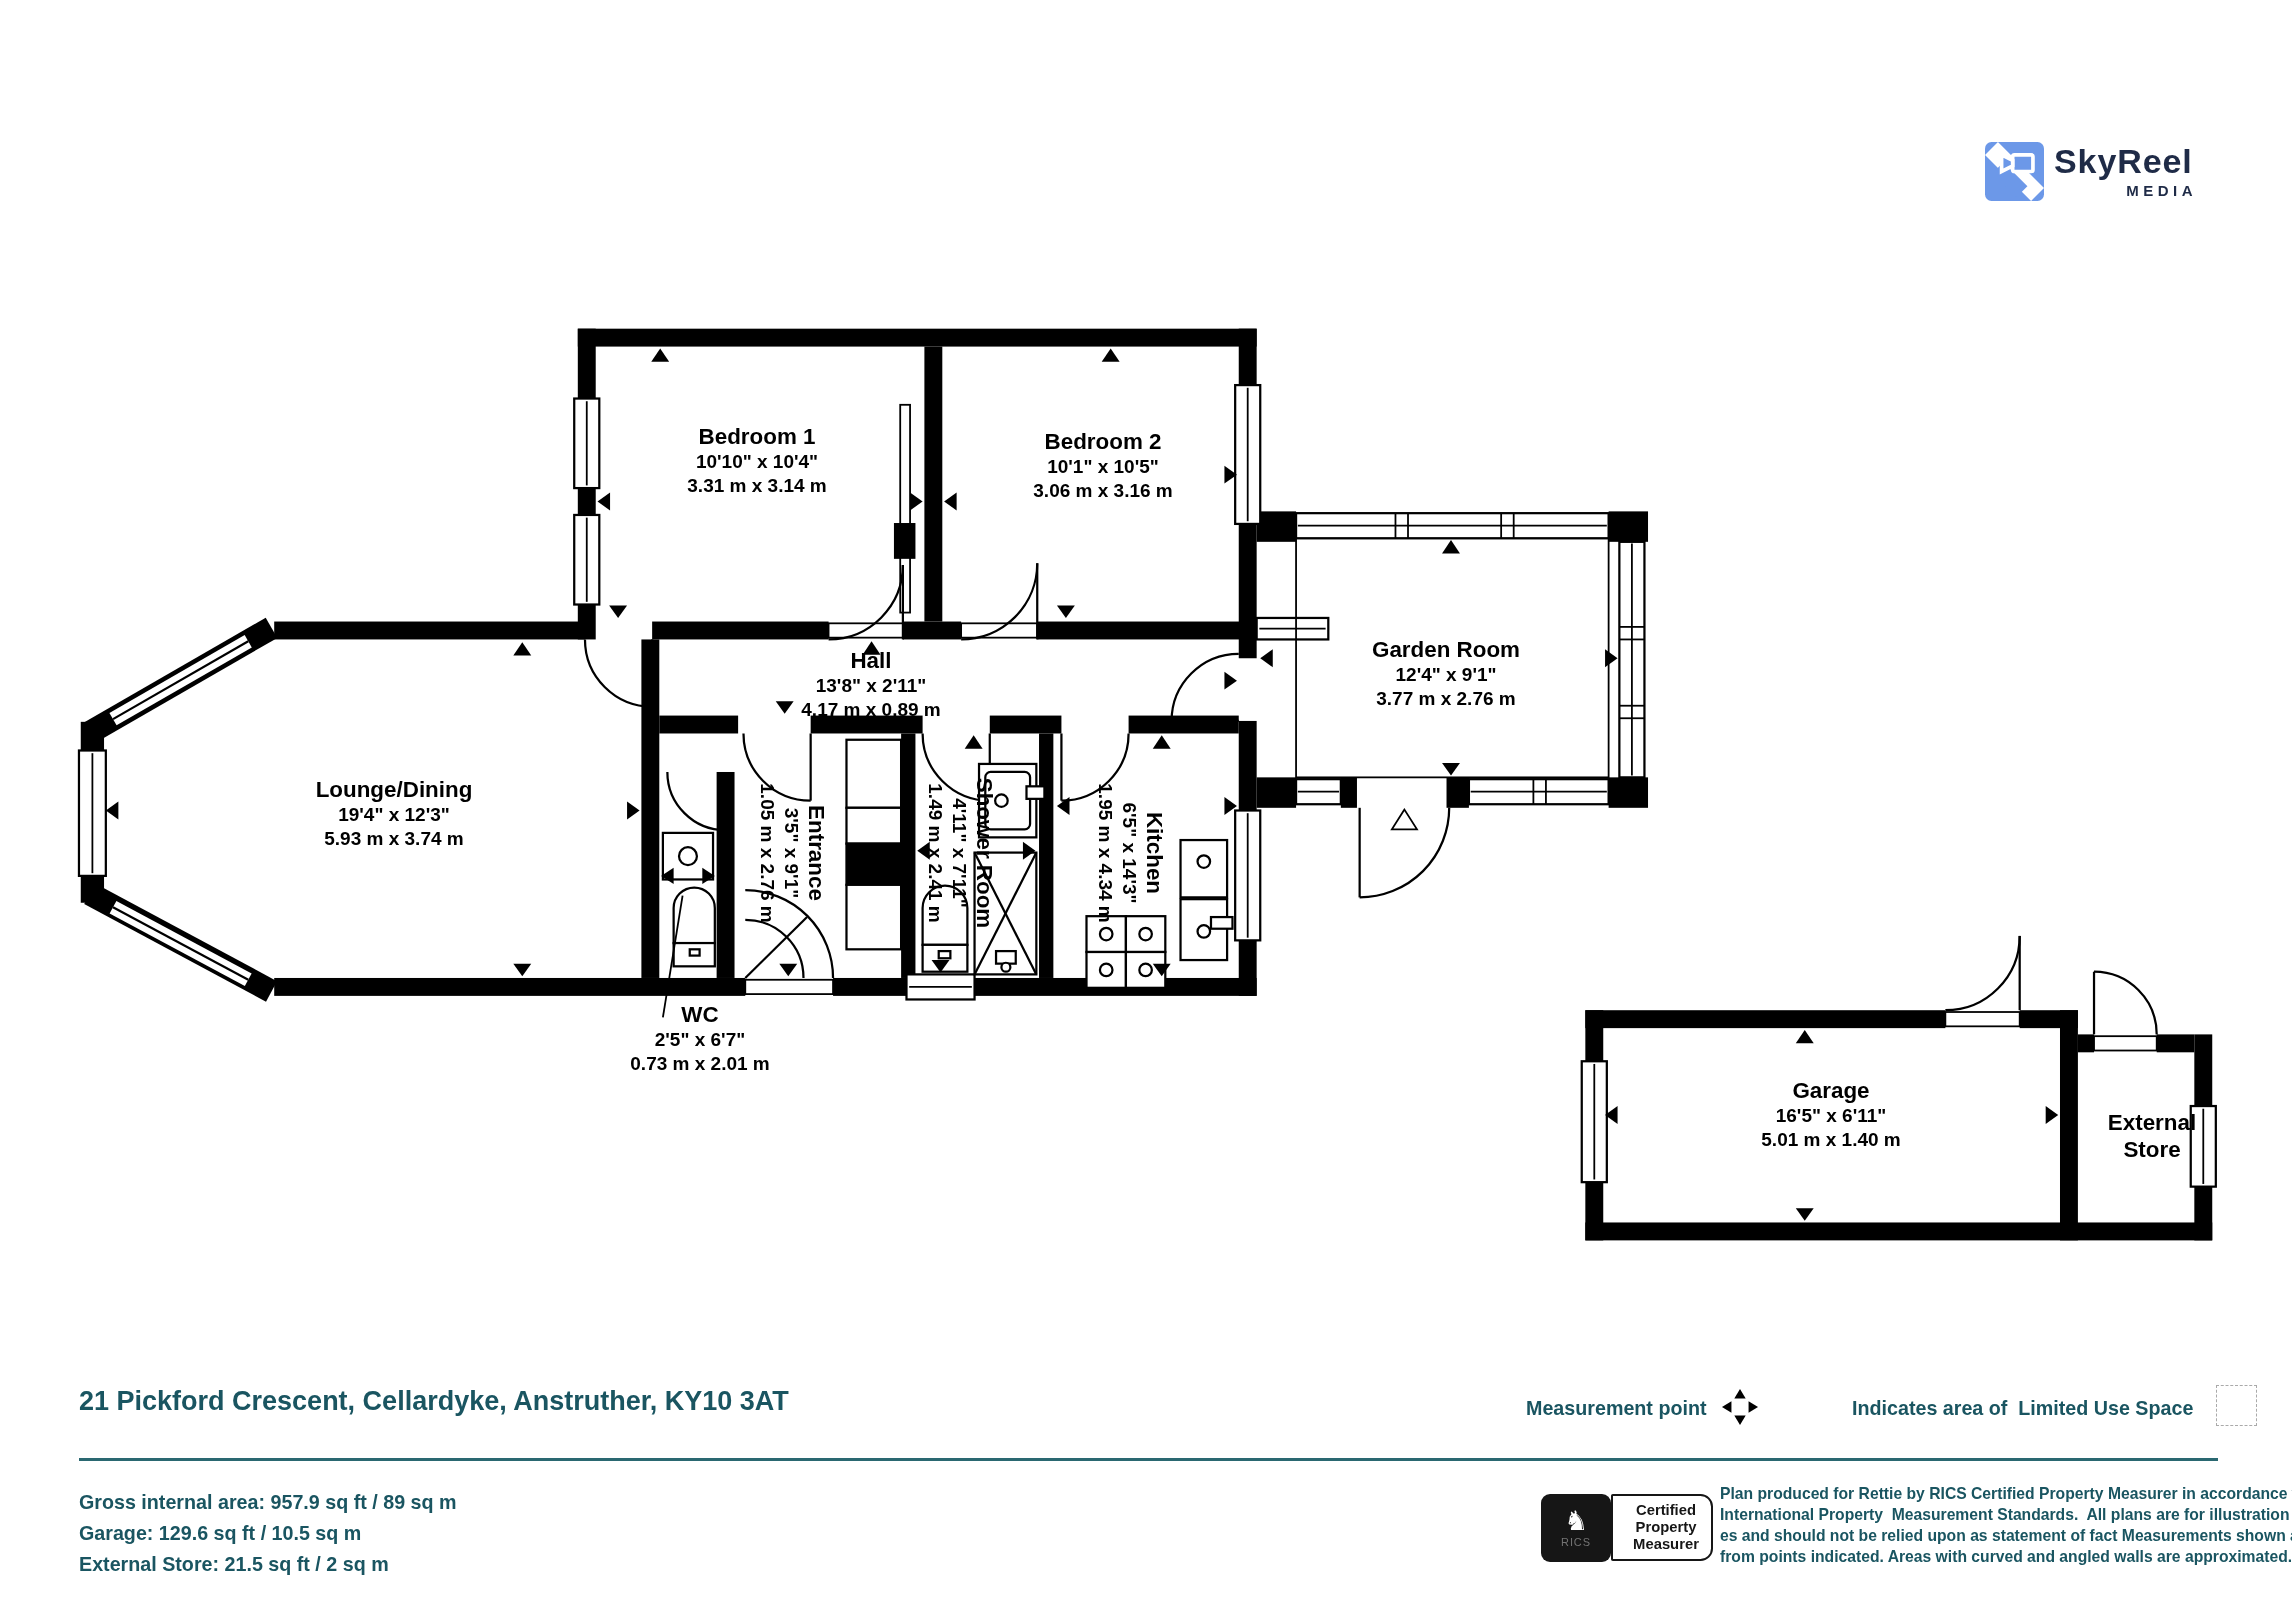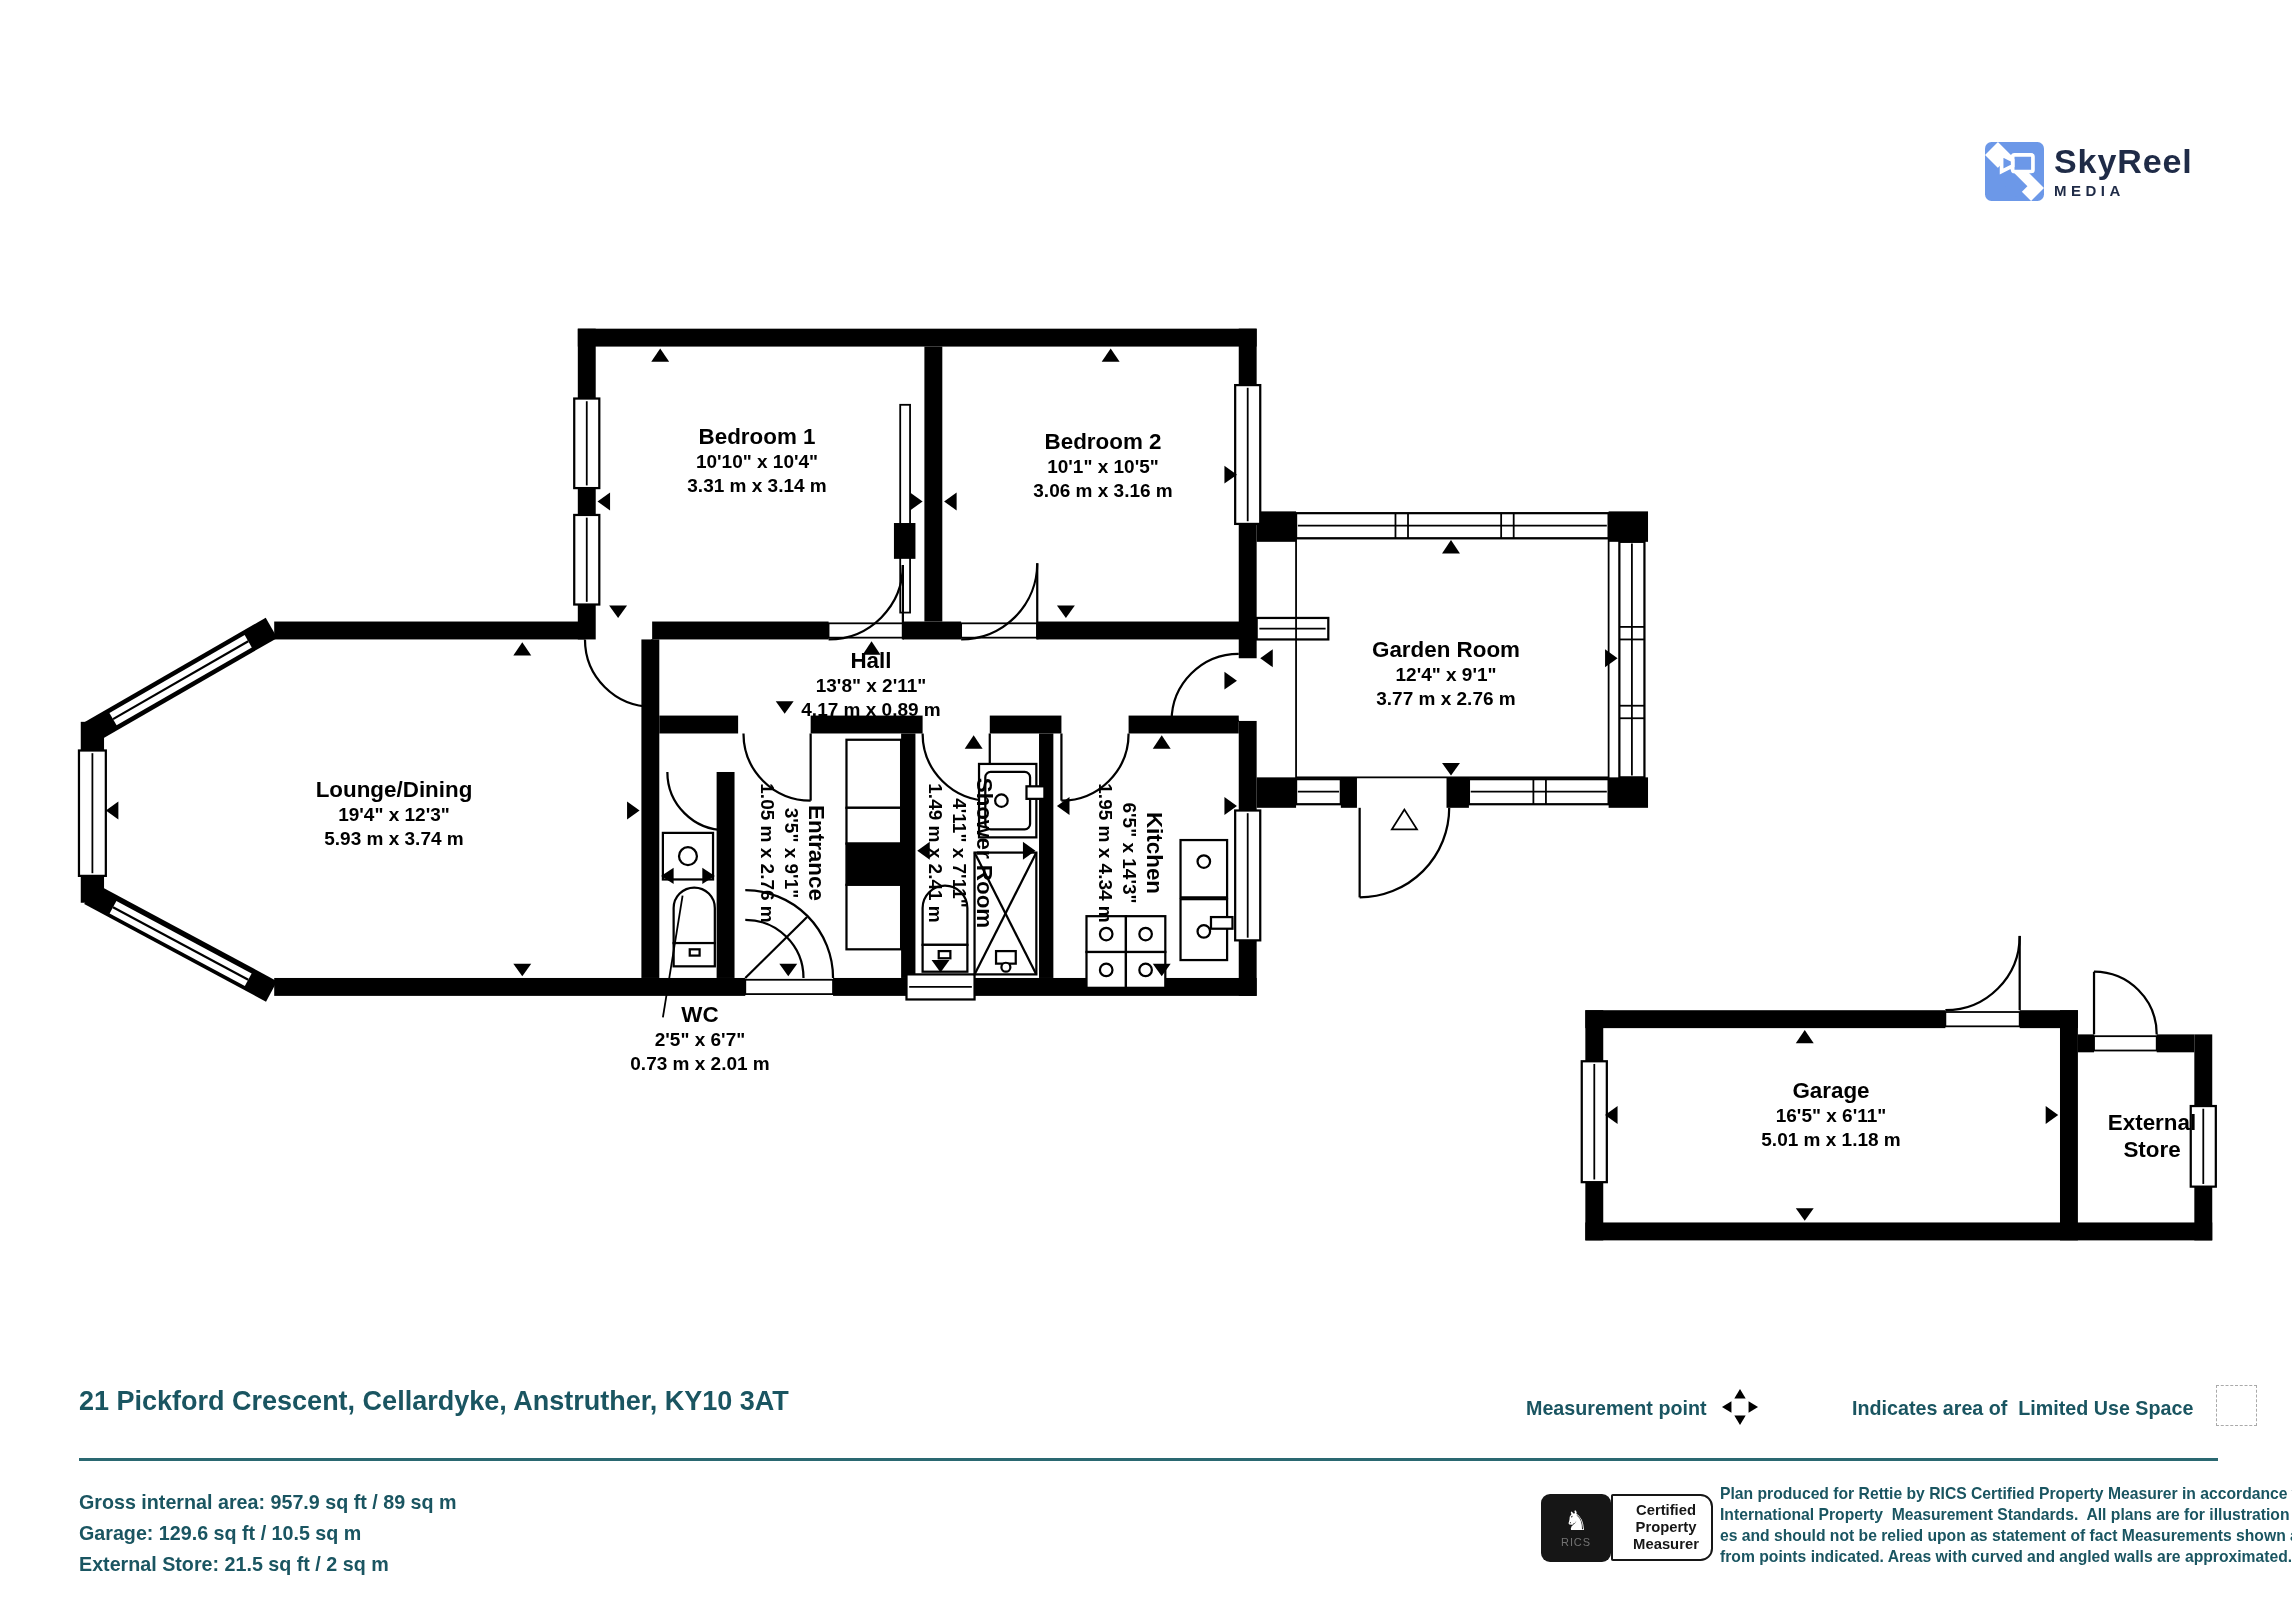--- a/index.html
+++ b/index.html
@@ -8,21 +8,21 @@
   svg.plan{position:absolute;left:0;top:0;}
   
   .room-label{position:absolute;transform:translateX(-50%);text-align:center;white-space:nowrap;}
   .room-label.rot{transform:translate(-50%,-50%) rotate(90deg);}
   .rl-name{font-size:22.4px;font-weight:bold;line-height:27px;}
   .rl-dim{font-size:19px;font-weight:bold;line-height:24px;}
   
   .logo-icon{position:absolute;left:1985px;top:142px;}
   .logo-word{position:absolute;left:2054px;top:142px;font-size:34px;font-weight:bold;
              color:#1F2B47;letter-spacing:0.9px;}
-  .logo-sub{position:absolute;left:2054px;top:182px;width:143px;text-align:left;
+  .logo-sub{position:absolute;left:2054px;top:182px;width:143px;text-align:right;
             font-size:15px;font-weight:bold;letter-spacing:4.5px;color:#1F2B47;}
   
   .address{position:absolute;left:79px;top:1386px;font-size:27px;font-weight:bold;color:#1A5561;}
   .legend-measure{position:absolute;left:1526px;top:1397px;font-size:19.7px;font-weight:600;color:#1A5561;}
   .legend-limited{position:absolute;left:1852px;top:1397px;font-size:19.7px;font-weight:600;color:#1A5561;white-space:pre;}
   .measure-icon{position:absolute;left:1721px;top:1388px;}
   .limited-box{position:absolute;left:2216px;top:1385px;width:39px;height:39px;
                border:1.8px dashed #aaaaaa;background:#fff;}
   .divider{position:absolute;left:79px;top:1458px;width:2139px;height:2.7px;background:#2A6871;}
   .areas{position:absolute;left:79px;top:1487px;color:#1A5561;}
@@ -346,21 +346,21 @@
 
   <div class="room-label" style="left:700px;top:1001px;">
     <div class="rl-name">WC</div>
     <div class="rl-dim">2'5" x 6'7"</div>
     <div class="rl-dim">0.73 m x 2.01 m</div>
   </div>
 
   <div class="room-label" style="left:1831px;top:1077px;">
     <div class="rl-name">Garage</div>
     <div class="rl-dim">16'5" x 6'11"</div>
-    <div class="rl-dim">5.01 m x 1.18 m</div>
+    <div class="rl-dim">5.01 m x 1.40 m</div>
   </div>
 
   <div class="room-label" style="left:2136px;top:1109px;margin-left:16px;">
     <div class="rl-name">External</div>
     <div class="rl-name">Store</div>
   </div>
 
   <svg class="logo-icon" width="59" height="59" viewBox="0 0 64 64">
     <rect x="0" y="0" width="64" height="64" rx="7" fill="#6C98E8"></rect>
     <polygon points="0,14 14,0 64,50 50,64" fill="#fff"></polygon>

